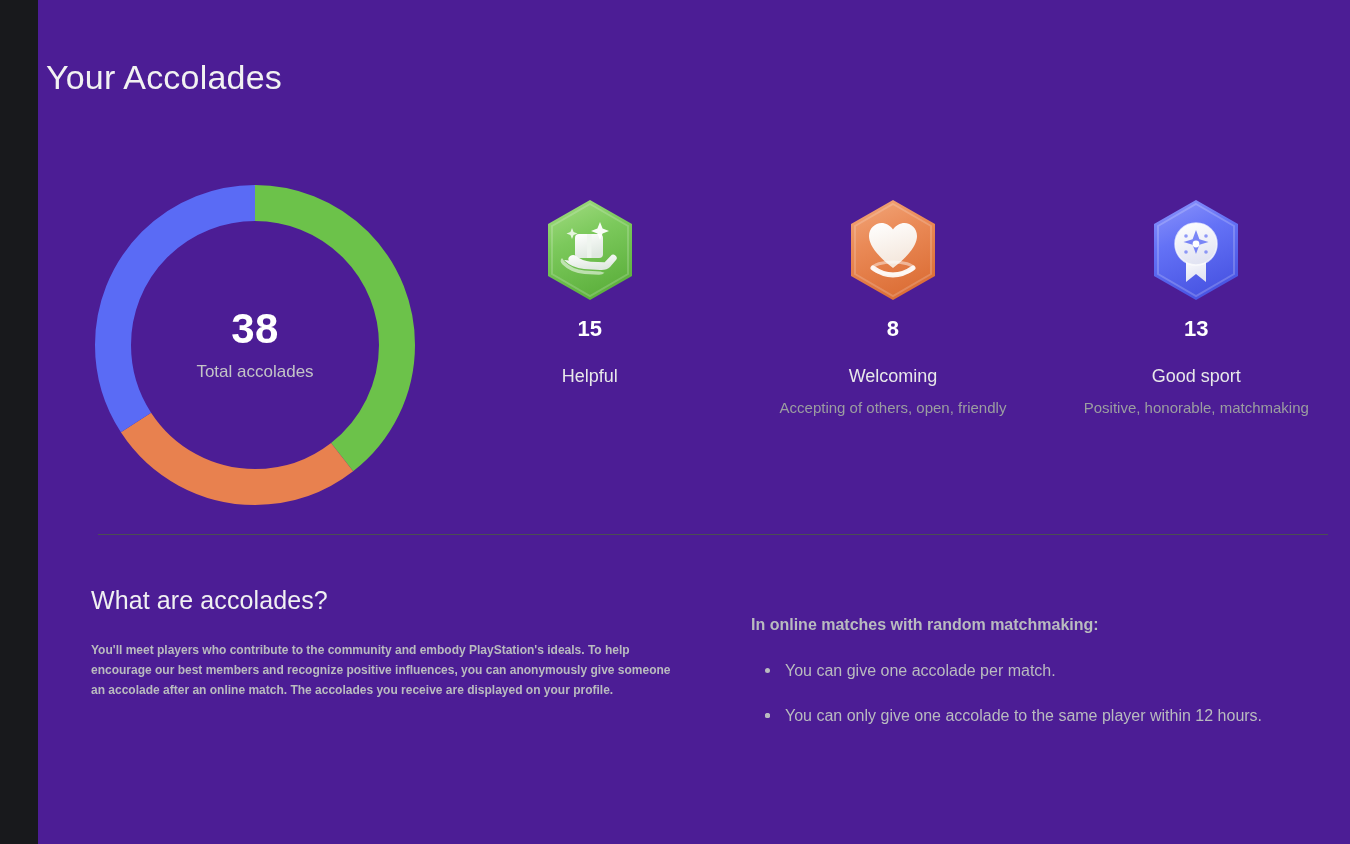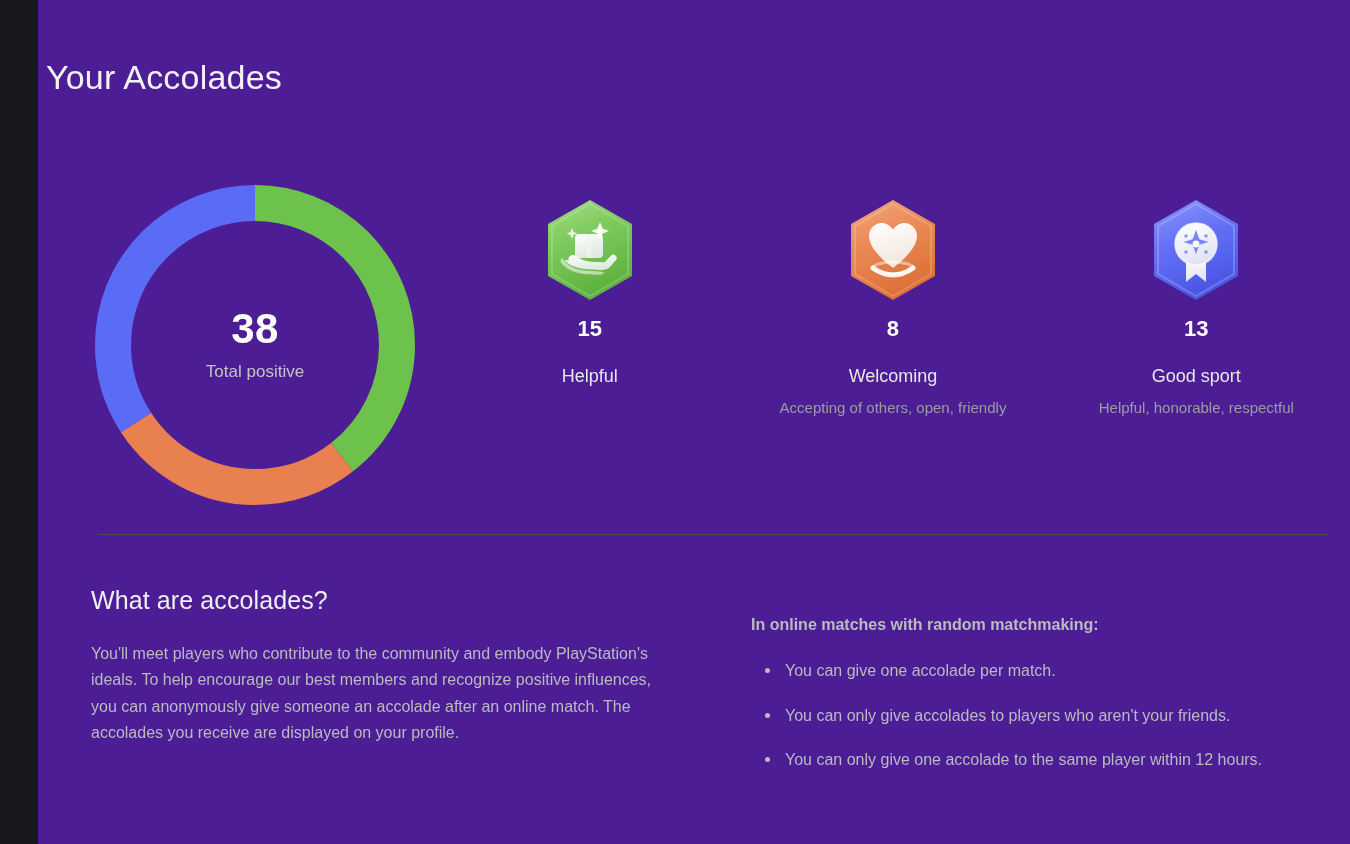--- a/index.html
+++ b/index.html
@@ -159,22 +159,22 @@
     width: 570px;
   }
   .info-heading {
     font-size: 25px;
     font-weight: 400;
     color: #f0f0f2;
     letter-spacing: 0.1px;
   }
   .info-body {
     margin-top: 26px;
-    font-size: 16px;
-    font-weight: 400;
+    font-size: 12px;
+    font-weight: 700;
     color: #b9bbbf;
     line-height: 1.65;
   }
   .info-intro {
     margin-top: 26px;
     font-size: 16px;
     font-weight: 700;
     color: #b9bbbf;
     line-height: 1.65;
   }
@@ -213,21 +213,21 @@
     <div class="donut-wrap">
       <svg class="donut-svg" viewBox="0 0 330 330">
         <g transform="rotate(-90 165 165)">
           <circle id="seg-0" cx="165" cy="165" r="142" fill="none" stroke-width="36" stroke="#6cc24a" stroke-dasharray="352.1890711655926 540.0232424539087" stroke-dashoffset="0"></circle>
           <circle id="seg-1" cx="165" cy="165" r="142" fill="none" stroke-width="36" stroke="#e8814f" stroke-dasharray="234.79271411039505 657.4195995091062" stroke-dashoffset="-352.1890711655926"></circle>
           <circle id="seg-2" cx="165" cy="165" r="142" fill="none" stroke-width="36" stroke="#5a6bf5" stroke-dasharray="305.2305283435136 586.9817852759877" stroke-dashoffset="-586.9817852759877"></circle>
         </g>
       </svg>
       <div class="donut-center">
         <div class="donut-total">38</div>
-        <div class="donut-total-label">Total positive</div>
+        <div class="donut-total-label">Total accolades</div>
       </div>
     </div>
 
     <div class="stats">
 
       <div class="stat">
         <span class="badge">
           <svg viewBox="0 0 96 108">
             <defs>
               <linearGradient id="hexGreen" x1="0" y1="0" x2="0.35" y2="1">
@@ -310,21 +310,21 @@
             <path d="M48 34 l3.4 9.2 L60.5 46 l-9.1 2.8 L48 58 l-3.4-9.2 L35.5 46 l9.1-2.8 Z" fill="#6472f6" opacity="0.85"></path>
             <circle cx="48" cy="48" r="3.4" fill="#ffffff"></circle>
             <circle cx="38" cy="40" r="1.8" fill="#6472f6" opacity="0.7"></circle>
             <circle cx="58" cy="40" r="1.8" fill="#6472f6" opacity="0.7"></circle>
             <circle cx="38" cy="56" r="1.8" fill="#6472f6" opacity="0.7"></circle>
             <circle cx="58" cy="56" r="1.8" fill="#6472f6" opacity="0.7"></circle>
           </svg>
         </span>
         <div class="stat-count">13</div>
         <div class="stat-name">Good sport</div>
-        <div class="stat-desc">Helpful, honorable, respectful</div>
+        <div class="stat-desc">Positive, honorable, matchmaking</div>
       </div>
 
     </div>
   </div>
 
   <div class="divider"></div>
 
   <div class="info">
 
     <div class="info-col-left">
@@ -334,21 +334,20 @@
 
     <div class="info-col-right">
       <p class="info-intro">In online matches with random matchmaking:</p>
       <ul class="bullets">
         <li>
           <span class="dot"></span>
           <span>You can give one accolade per match.</span>
         </li>
         <li>
           <span class="dot"></span>
-          <span>You can only give accolades to players who aren't your friends.</span>
         </li>
         <li>
           <span class="dot"></span>
           <span>You can only give one accolade to the same player within 12 hours.</span>
         </li>
       </ul>
     </div>
 
   </div>
 

